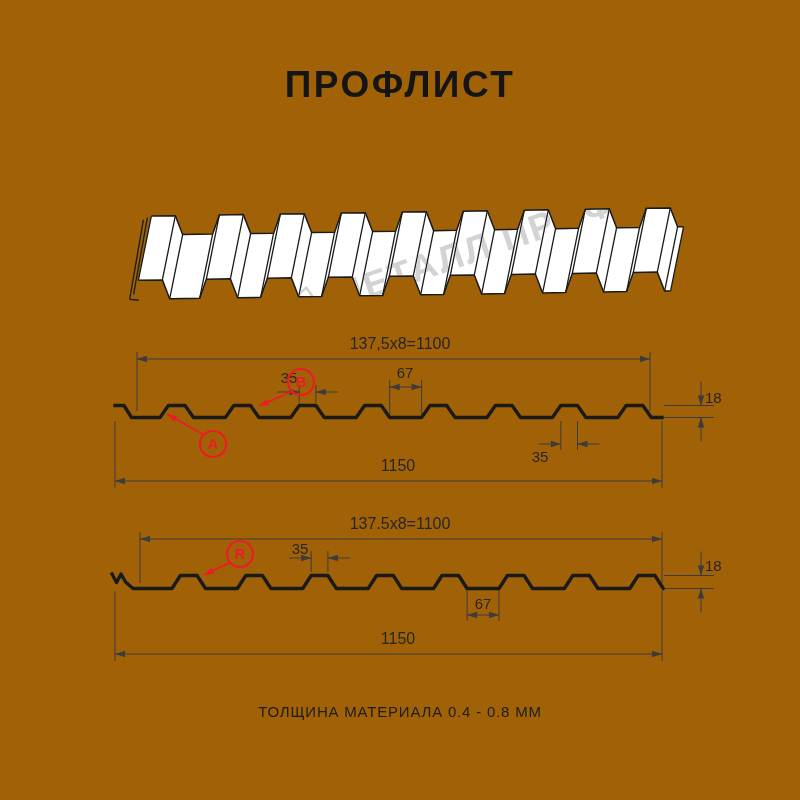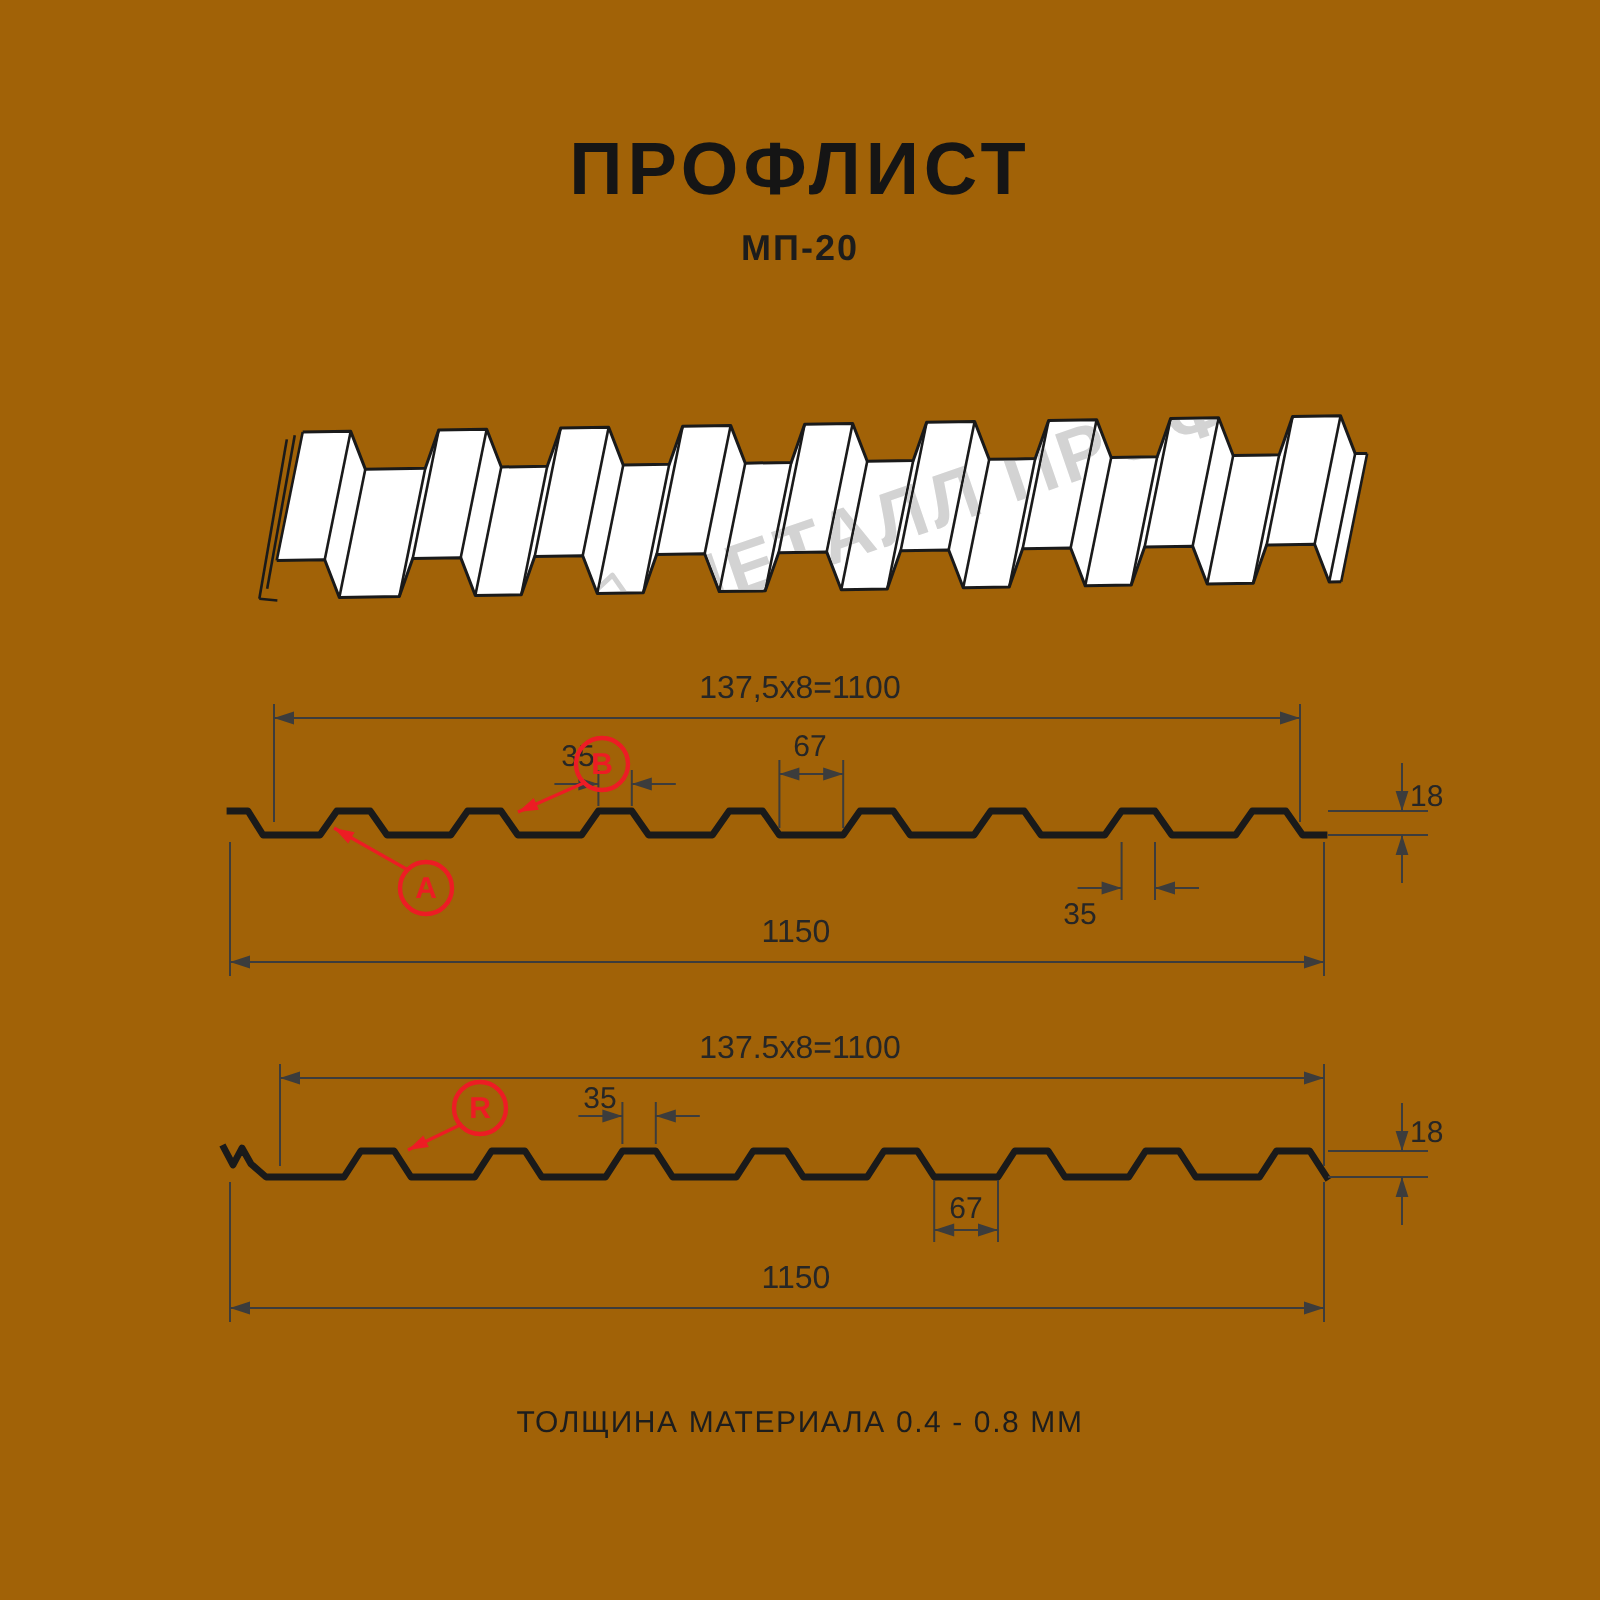--- a/index.html
+++ b/index.html
@@ -21,21 +21,20 @@
   .dimL{font-size:16px;fill:#262626;}
   .lblc{fill:none;stroke:#ed1c24;stroke-width:2.2px;}
   .lblt{font-size:15px;font-weight:bold;fill:#ed1c24;text-anchor:middle;}
 </style>
 </head>
 <body>
 
 <div class="page">
 
   <h1 class="title">ПРОФЛИСТ</h1>
-  <div class="subtitle">МП-20</div>
 
   <svg id="scene" width="800" height="800" viewBox="0 0 800 800">
 
     <g id="g3d" transform="rotate(-0.9 410 255)">
         <polygon points="152,212 176,212 183,231 213,231 220,212 244,212 251,231 274,231 281,212 305,212 312,231 335,231 342,212 366,212 373,231 396,231 403,212 427,212 434,231 457,231 464,212 488,212 495,231 518,231 525,212 549,212 556,231 579,231 586,212 610,212 617,231 640,231 647,212 671,212 678,231 684,231 670,295 664,295 657,276 633,276 626,295 603,295 596,276 572,276 565,295 542,295 535,276 511,276 504,295 481,295 474,276 450,276 443,295 420,295 413,276 389,276 382,295 359,295 352,276 328,276 321,295 298,295 291,276 267,276 260,295 237,295 230,276 206,276 199,295 169,295 162,276 138,276" fill="#ffffff" stroke="none"></polygon>
         <polyline points="152,212 176,212 183,231 213,231 220,212 244,212 251,231 274,231 281,212 305,212 312,231 335,231 342,212 366,212 373,231 396,231 403,212 427,212 434,231 457,231 464,212 488,212 495,231 518,231 525,212 549,212 556,231 579,231 586,212 610,212 617,231 640,231 647,212 671,212 678,231 684,231" fill="none" stroke="#1a1a1a" stroke-width="1.5" stroke-linejoin="round"></polyline>
         <polyline points="138,276 162,276 169,295 199,295 206,276 230,276 237,295 260,295 267,276 291,276 298,295 321,295 328,276 352,276 359,295 382,295 389,276 413,276 420,295 443,295 450,276 474,276 481,295 504,295 511,276 535,276 542,295 565,295 572,276 596,276 603,295 626,295 633,276 657,276 664,295 670,295" fill="none" stroke="#1a1a1a" stroke-width="1.5" stroke-linejoin="round"></polyline>
         <line x1="152" y1="212" x2="138" y2="276" stroke="#1a1a1a" stroke-width="1.3"></line>
         <line x1="176" y1="212" x2="162" y2="276" stroke="#1a1a1a" stroke-width="1.3"></line>
         <line x1="183" y1="231" x2="169" y2="295" stroke="#1a1a1a" stroke-width="1.3"></line>

